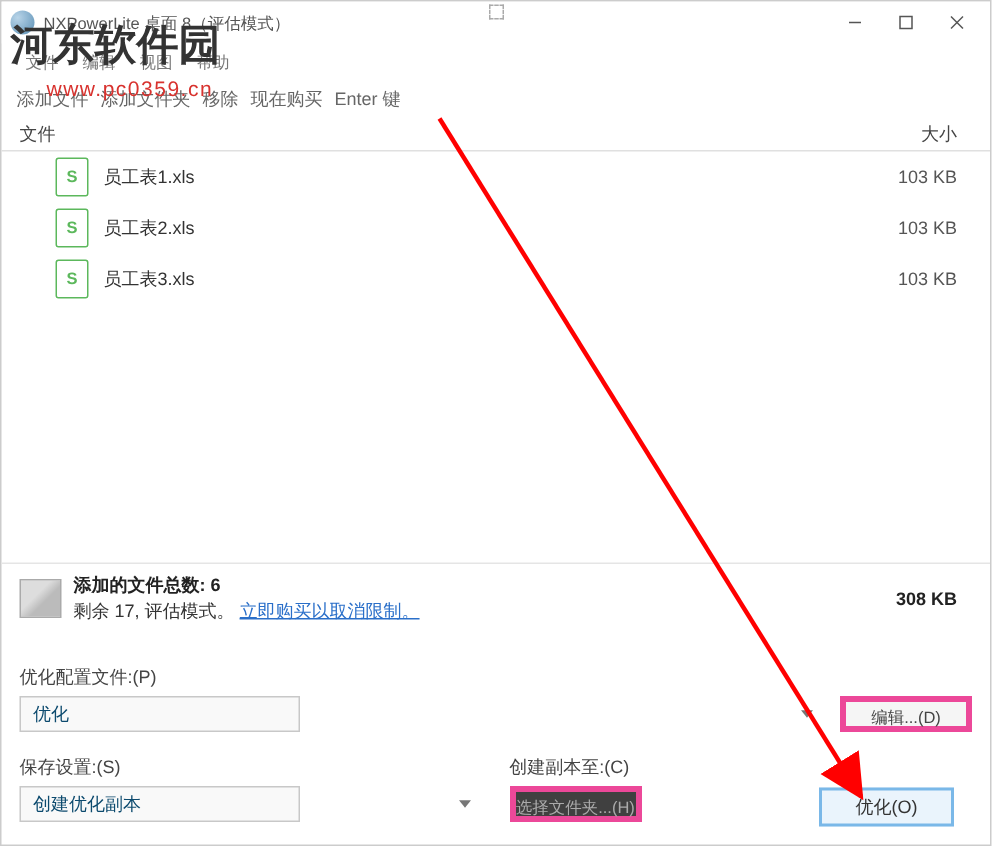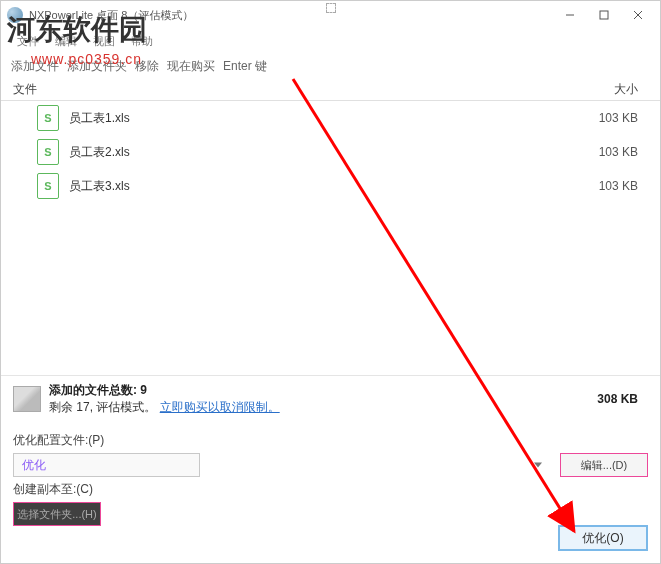--- a/index.html
+++ b/index.html
@@ -24,30 +24,30 @@
 .row .xlsicon::after { content: "S"; color: #5cb85c; font-weight: bold; font-size: 11px; }
 .row .fname { flex: 1; font-size: 12px; color: #333; }
 .row .fsize { width: 80px; text-align: right; padding-right: 10px; font-size: 12px; color: #555; }
 .summary { display: flex; align-items: center; padding: 6px 12px; border-top: 1px solid #e5e5e5; }
 .summary .thumb { width: 28px; height: 26px; background: linear-gradient(135deg,#ddd 40%,#bbb 60%); border: 1px solid #aaa; margin-right: 8px; }
 .summary .txt { flex: 1; font-size: 12px; }
 .summary .txt b { font-weight: bold; color: #222; }
 .summary .link { color: #2a6fc9; text-decoration: underline; cursor: pointer; }
 .summary .total { font-weight: bold; color: #222; padding-right: 10px; }
 .panel { padding: 6px 12px 10px; }
-.panel .lbl { font-size: 12px; color: #444; margin: 4px 0 4px; }
+.panel .lbl { font-size: 12px; color: #444; margin: 15px 0 4px; }
 .panel .rowflex { display: flex; gap: 10px; align-items: center; }
-.select { flex: 1; appearance: none; height: 24px; border: 1px solid #c8c8c8; background: #f9f9f9; padding: 0 22px 0 8px; font-size: 12px; color: #8b5cf6; position: relative; }
+.select { flex: 1; appearance: none; height: 24px; border: 1px solid #c8c8c8; background: #f9f9f9; padding: 0 22px 0 8px; font-size: 12px; color: #0c4a6e; position: relative; }
 .selectwrap { position: relative; flex: 1; }
 .selectwrap::after { content: ""; position: absolute; right: 8px; top: 50%; transform: translateY(-50%); border-left: 4px solid transparent; border-right: 4px solid transparent; border-top: 5px solid #777; pointer-events: none; }
-.btn2 { width: 88px; height: 24px; border: 1px solid #ec4899; background: #f5f5f5; font-size: 11px; color: #444; text-align: center; line-height: 22px; cursor: default; }
+.btn2 { width: 88px; height: 24px; border: 4px solid #ec4899; background: #f5f5f5; font-size: 11px; color: #444; text-align: center; line-height: 22px; cursor: default; }
 .btn2.disabled { color: #aaa; background: #404040; }
 .twocol { display: flex; gap: 18px; }
 .twocol > div { flex: 1; }
-.bottombar { position: absolute; right: 12px; bottom: 12px; }
+.bottombar { position: absolute; right: 24px; bottom: 12px; }
 .optbtn { width: 90px; height: 26px; border: 2px solid #7ab8e8; background: #eaf4fc; font-size: 12px; color: #333; text-align: center; line-height: 22px; }
 .watermark { position: absolute; top: 10px; left: 6px; font-size: 28px; font-weight: bold; color: #333; font-family: "KaiTi","STKaiti",serif; pointer-events: none; }
 .watermark .sub { font-size: 14px; color: #d8322e; display: block; margin-top: 2px; margin-left: 24px; font-family: Liberation Sans, sans-serif; letter-spacing: 1px; font-weight: normal; }
 .arrow { position: absolute; top: 0; left: 0; pointer-events: none; }
 </style>
 </head>
 <body>
 
 <div class="grip"></div>
 
@@ -120,39 +120,45 @@
     <div class="fname">员工表3.xls</div>
     <div class="fsize">103 KB</div>
   </div>
 </div>
 
 <div style="height:172px"></div>
 
 <div class="summary">
   <div class="thumb"></div>
   <div class="txt">
-    <div><b>添加的文件总数: 9</b></div>
+    <div><b>添加的文件总数: 6</b></div>
     <div>
       <span>剩余 17, 评估模式。</span>
       <span class="link">立即购买以取消限制。</span>
     </div>
   </div>
   <div class="total">308 KB</div>
 </div>
 
 <div class="panel">
   <div class="lbl">优化配置文件:(P)</div>
   <div class="rowflex">
     <div class="selectwrap">
       <input class="select" readonly="" value="优化" style="">
     </div>
     <div class="btn2">编辑...(D)</div>
   </div>
 
   <div class="twocol">
+    <div>
+      <div class="lbl">保存设置:(S)</div>
+      <div class="selectwrap">
+        <input class="select" readonly="" value="创建优化副本" style="">
+      </div>
+    </div>
     <div>
       <div class="lbl">创建副本至:(C)</div>
       <div class="rowflex">
         <div class="btn2 disabled">选择文件夹...(H)</div>
       </div>
     </div>
   </div>
 </div>
 
 <div class="bottombar">

